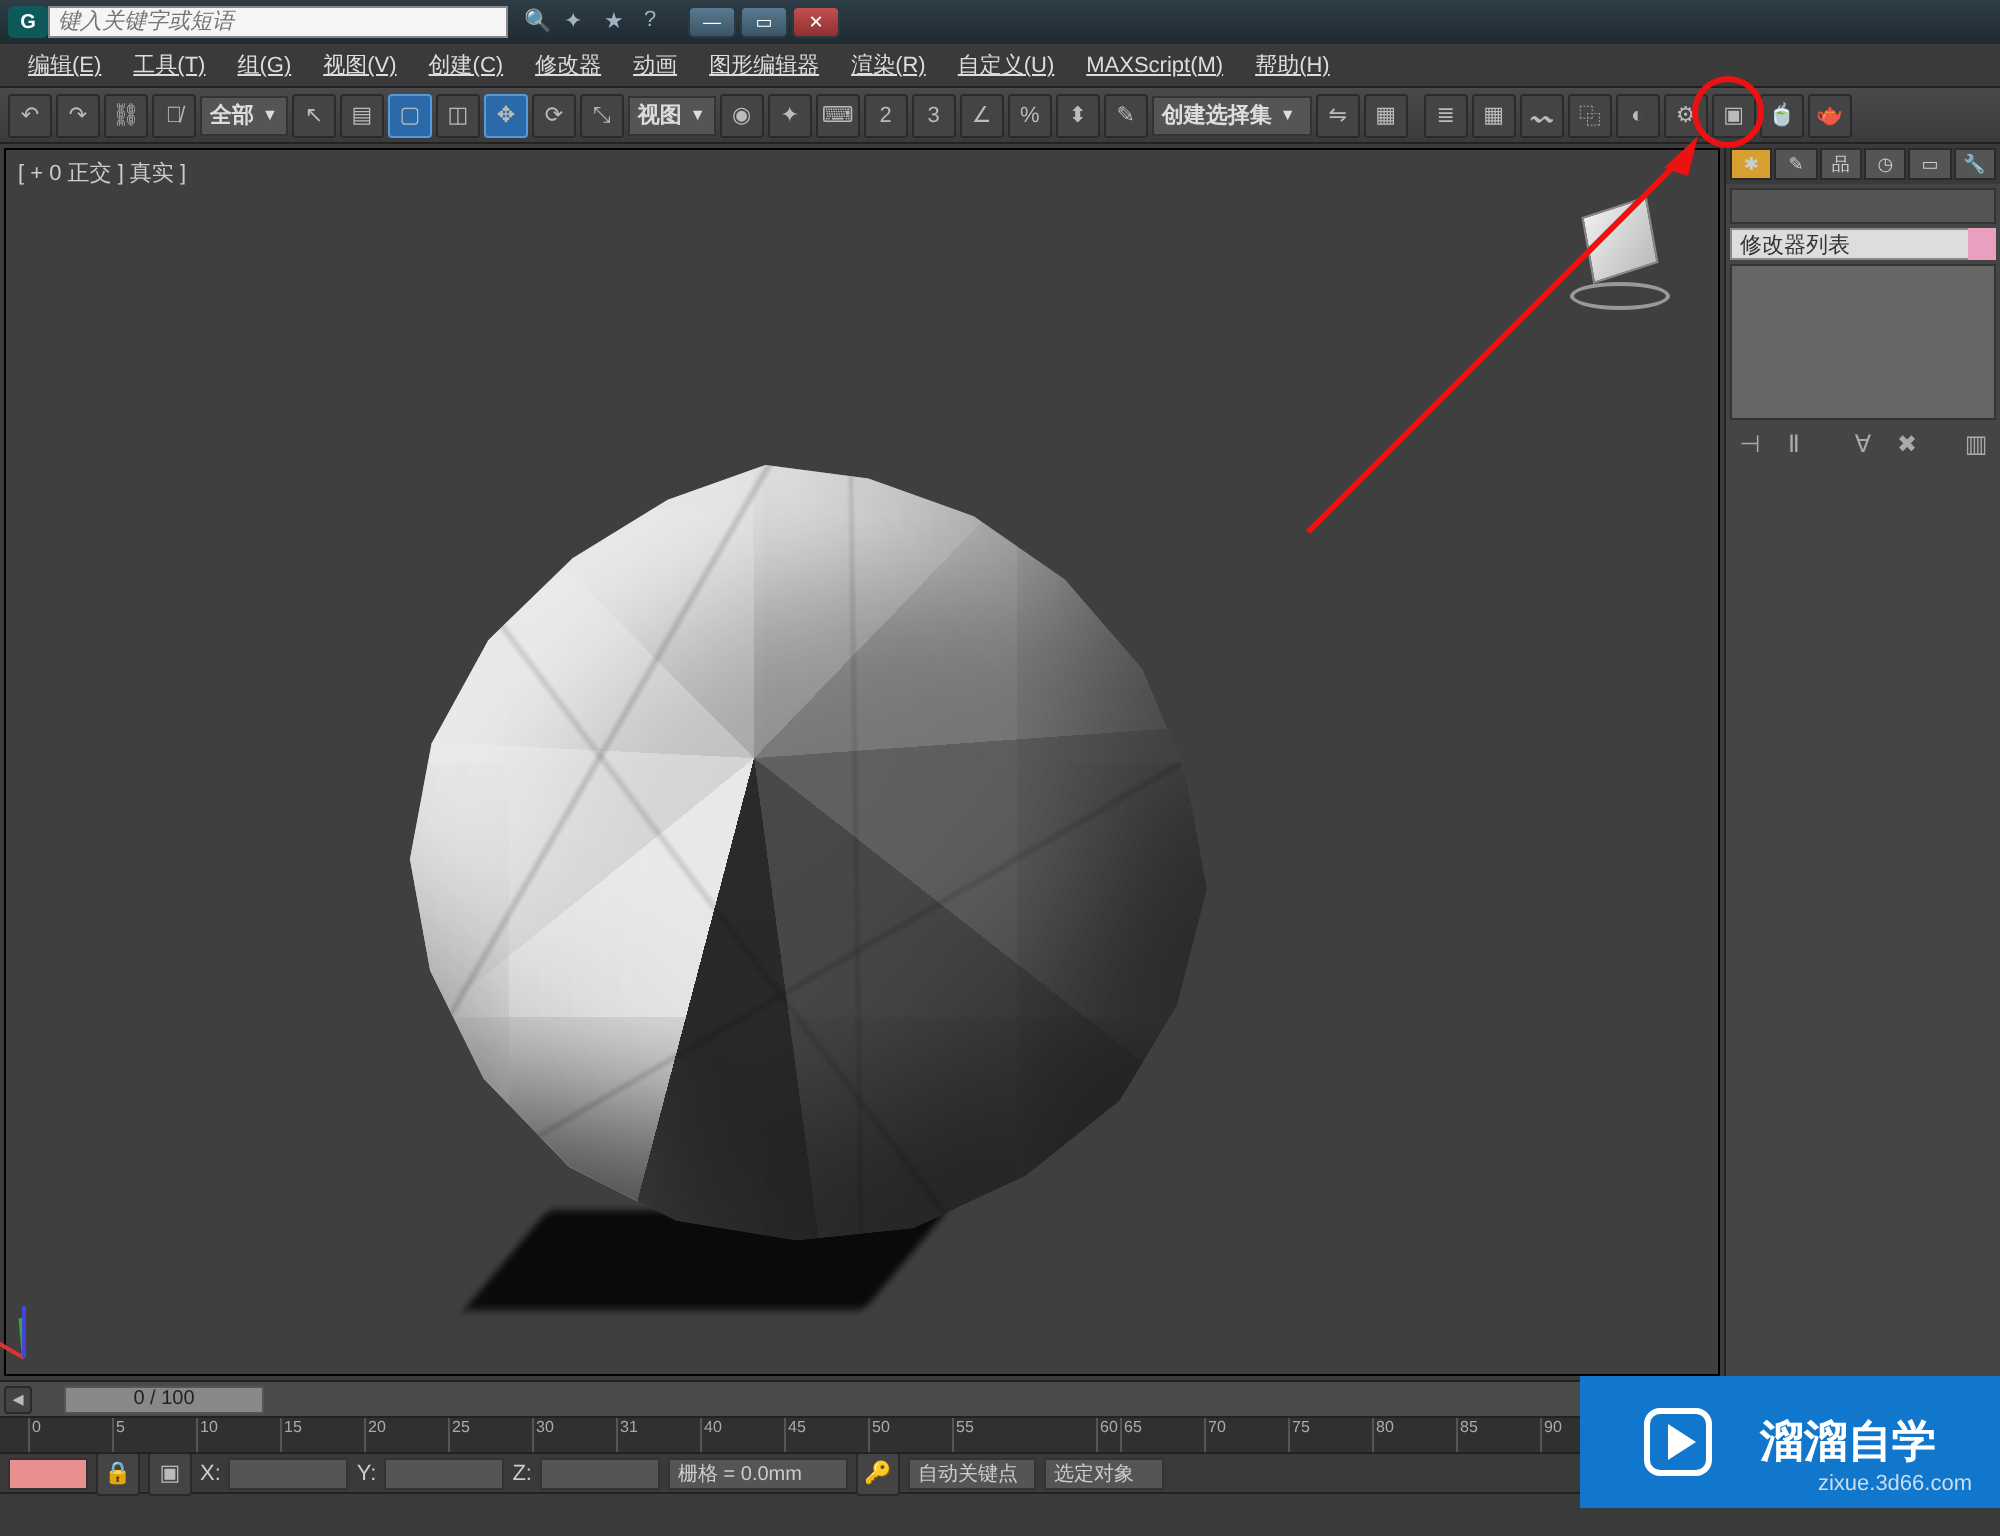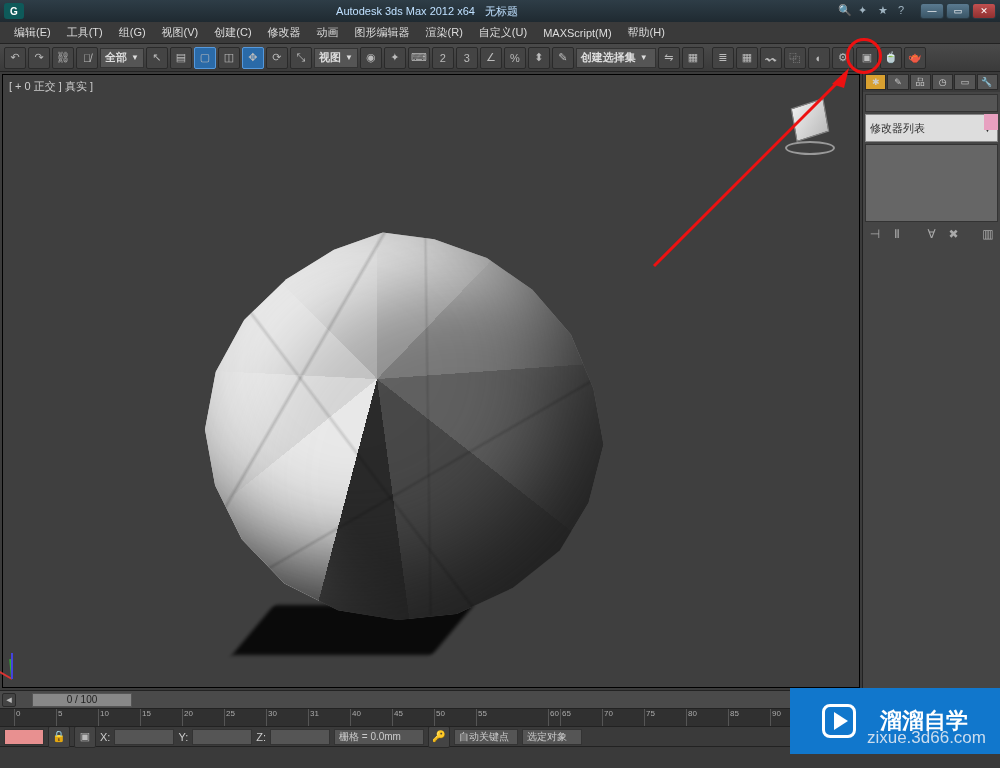--- a/index.html
+++ b/index.html
@@ -11,21 +11,21 @@
 .title-text { flex: 1; text-align: center; color: #bfe0ff; font-size: 12px; }
 .search-box { width: 230px; height: 16px; background: #f5f5f5; border: 1px solid #888; color:#999; padding:0 4px; font-style:italic; }
 .title-icons { display:flex; gap:6px; margin:0 8px; }
 .title-icons span { width:14px; height:14px; color:#9fb3c0; }
 .win-btns { display:flex; gap:2px; }
 .win-btn { width:24px; height:16px; background:linear-gradient(#5a7a90,#3a5566); border:1px solid #2a3a44; border-radius:3px; display:flex; align-items:center; justify-content:center; color:#fff; font-size:9px; }
 .win-btn.close{ background:linear-gradient(#c05050,#903030); }
 
 
 .menubar { height: 22px; background: #3a3a3a; border-bottom:1px solid #222; display:flex; align-items:center; padding:0 6px; }
-.menubar span { padding: 0 8px; color:#ddd; cursor:default; }
+.menubar span { padding: 0 8px; color:#ddd; cursor:default;text-decoration:underline; }
 
 
 .toolbar { height: 28px; background: linear-gradient(#4a4a4a,#3a3a3a); border-bottom:1px solid #222; display:flex; align-items:center; padding:0 4px; gap:2px; }
 .tbtn { width:22px; height:22px; background:#444; border:1px solid #2a2a2a; display:flex; align-items:center; justify-content:center; color:#bbb; font-size:11px; border-radius:2px; }
 .tbtn.active{ background:#2a6aa8; border-color:#5599dd; }
 .tbtn.sep { width:4px; background:none; border:none; }
 .tdrop { height:20px; background:#555; border:1px solid #333; color:#ddd; padding:0 4px; display:flex; align-items:center;font-weight:bold; }
 .tdrop.wide{ width:80px; }
 .tdrop .arrow{ margin-left:4px; font-size:8px; }
 
@@ -62,21 +62,21 @@
 .red-arrow{ position:absolute; top:66px; right:146px; width:220px; height:220px; z-index:49; }
 .red-arrow svg{ width:100%; height:100%; }
 
 
 .right-panel { width:138px; background:#454545; border-left:1px solid #222; display:flex; flex-direction:column; }
 .rp-tabs { height:20px; background:#3a3a3a; display:flex; gap:1px; padding:2px; }
 .rp-tab { flex:1; height:16px; background:#555; border:1px solid #2a2a2a; display:flex; align-items:center; justify-content:center; font-size:9px; }
 .rp-tab.orange{ background:#d8a030; }
 .rp-name { height:18px; background:#555; border:1px solid #333; margin:2px; }
 .rp-name-pink{ position:absolute; right:2px; width:14px; height:16px; background:#e8a0c0; }
-.rp-drop { height:28px; background:#ddd; color:#333; border:1px solid #888; margin:0 2px; display:flex; align-items:center; padding:0 4px; justify-content:space-between; }
+.rp-drop { height:16px; background:#ddd; color:#333; border:1px solid #888; margin:0 2px; display:flex; align-items:center; padding:0 4px; justify-content:space-between; }
 .rp-btns { background:#b8b8b8; padding:2px; margin:2px; display:grid; grid-template-columns:1fr 1fr; gap:2px; }
 .rp-btn { height:16px; background:#c8c8c8; border:1px solid #888; color:#222; font-size:10px; display:flex; align-items:center; justify-content:center; }
 .rp-stack { height:78px; background:#666; border:1px solid #333; margin:2px; }
 .rp-icons { height:20px; background:#454545; display:flex; align-items:center; gap:6px; padding:0 4px; }
 .rp-icons span { width:16px; height:16px; color:#aaa; font-size:12px; display:flex; align-items:center; justify-content:center; }
 
 
 .bottom-area{ position:absolute; left:0; right:0; bottom:0; height:78px; background:#3a3a3a; border-top:1px solid #222; }
 .time-slider{ height:18px; background:#4a4a4a; display:flex; align-items:center; border-bottom:1px solid #222; }
 .ts-handle{ width:100px; height:14px; background:#888; border:1px solid #555; margin-left:14px; font-size:10px; text-align:center; color:#222; }
@@ -90,30 +90,28 @@
 .status-row2{ height:22px; display:flex; align-items:center; gap:4px; padding:0 4px; }
 .script-row{ display:flex; align-items:center; gap:4px; flex:1; }
 .location-btn{ height:16px; background:#ddd; color:#222; border:1px solid #888; padding:0 6px; font-size:10px; }
 .pink-swatch{ width:36px; height:14px; background:#f799c4; border:1px solid #888; }
 
 
 .watermark{ position:absolute; right:0; bottom:14px; width:210px; height:66px; background:#1177cc; display:flex; align-items:center; justify-content:center; gap:24px; z-index:60; }
 .watermark .play{ width:34px; height:34px; border:3px solid #fff; border-radius:8px; display:flex; align-items:center; justify-content:center; }
 .watermark .play::after{ content:""; border-left:14px solid #fff; border-top:9px solid transparent; border-bottom:9px solid transparent; margin-left:3px; }
 .watermark .txt{ color:#fff; font-size:22px; font-weight:600; }
-.watermark .sub{ color:#cde; font-size:17px; position:absolute; bottom:6px; right:14px;text-align:center; }
+.watermark .sub{ color:#cde; font-size:11px; position:absolute; bottom:6px; right:14px;text-align:center; }
 </style>
 </head>
 <body>
 
 <div class="titlebar">
   <div class="app-icon">G</div>
-  <div class="title-text">
-    <span>Autodesk 3ds Max  2012  x64</span> &nbsp; <span>无标题</span>
-  </div>
+  <input class="search-box" placeholder="键入关键字或短语" style="">
   <div class="title-icons">
     <span>🔍</span>
     <span>✦</span>
     <span>★</span>
     <span>?</span>
   </div>
   <div class="win-btns">
     <div class="win-btn">—</div>
     <div class="win-btn">▭</div>
     <div class="win-btn close">✕</div>

